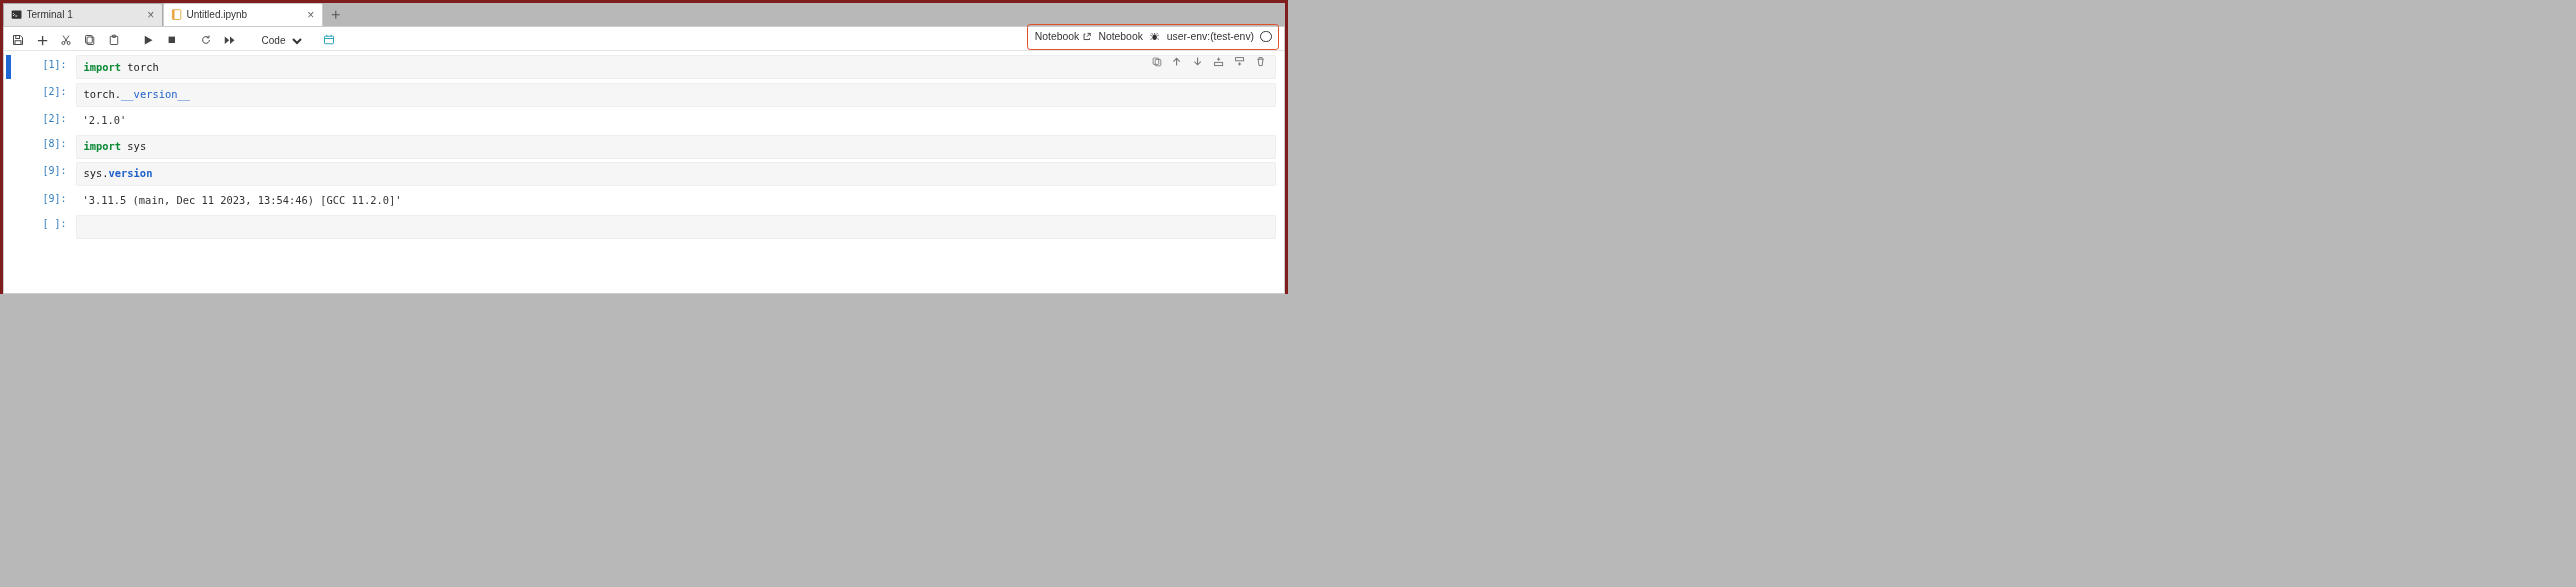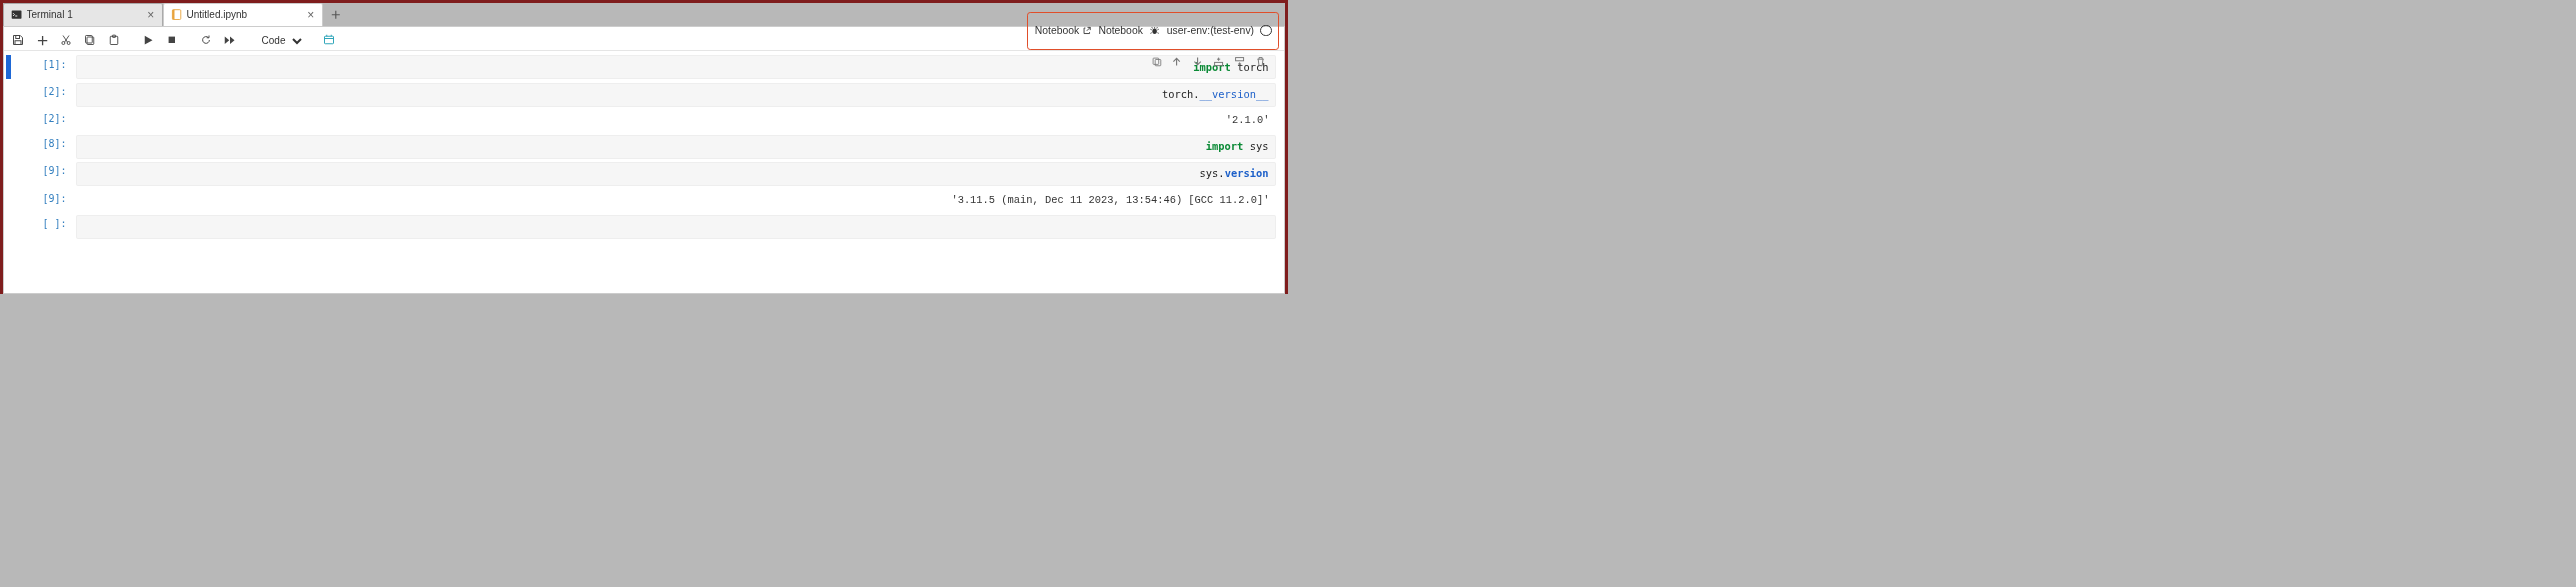--- a/index.html
+++ b/index.html
@@ -77,21 +77,21 @@
       cursor:pointer;
     }
     .tb-right {
       margin-left:auto;
       display:flex;
       align-items:center;
       gap: 6.4px;
       border: 1.6px solid #e04e2a;
       border-radius: 3.2px;
       padding: 1.6px 6.4px;
-      height: 38px;
+      height: 26px;
     }
     .tb-right .link-like { display:flex; align-items:center; gap:3.2px; cursor:pointer; color:#333; font-size:10.4px; }
     .kernel-ind {
       width:11.2px; height:11.2px; border:1.2px solid #333; border-radius:50%;
       background:transparent;
     }
     
     .nb-area {
       flex:1;
       overflow:auto;
@@ -116,31 +116,29 @@
     .cell.out .prompt { color:#bf5b3d; }
     .cell.out .prompt, .cell.in .prompt { color:#337fbf; }
     .cell.out .prompt { color:#337fbf; } 
     .cell .input-area, .cell .output-area {
       flex:1;
       font-family: "Menlo","Consolas","DejaVu Sans Mono",monospace;
       font-size: 10.4px;
       padding: 3.2px 6.4px;
       line-height: 1.5;
       white-space: pre;
-      text-align: right;
     }
     .cell .input-area {
       background: #f6f6f6;
       border: 0.8px solid #eee;
       border-radius: 1.6px;
     }
     .cell .output-area {
       background: transparent;
       color:#333;
-      font-family:Liberation Mono, monospace;
     }
     .sel-gutter {
       width: 4.8px;
       align-self: stretch;
     }
     .cell.selected .sel-gutter { background:#1e68d6; }
     .cell.selected .input-area { background:#f6f6f6; }
     
     .tok-kw { color:#0b8a36; font-weight:600; }
     .tok-name { color:#222; }

